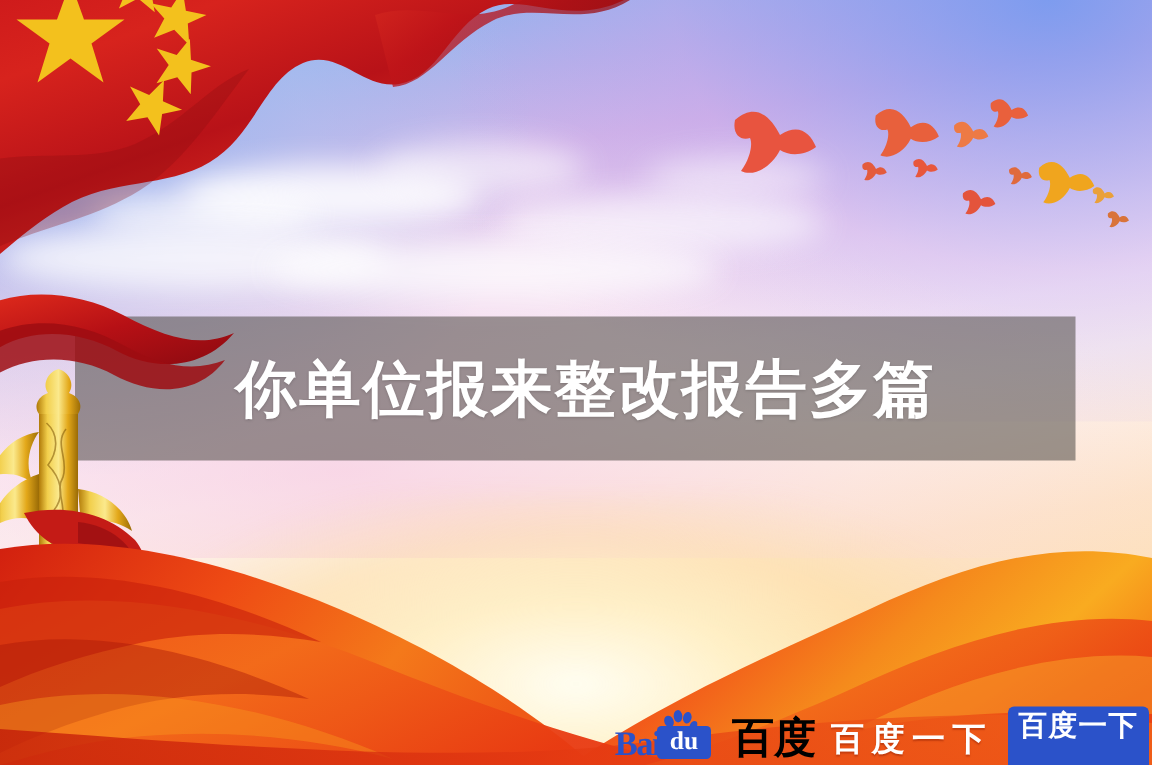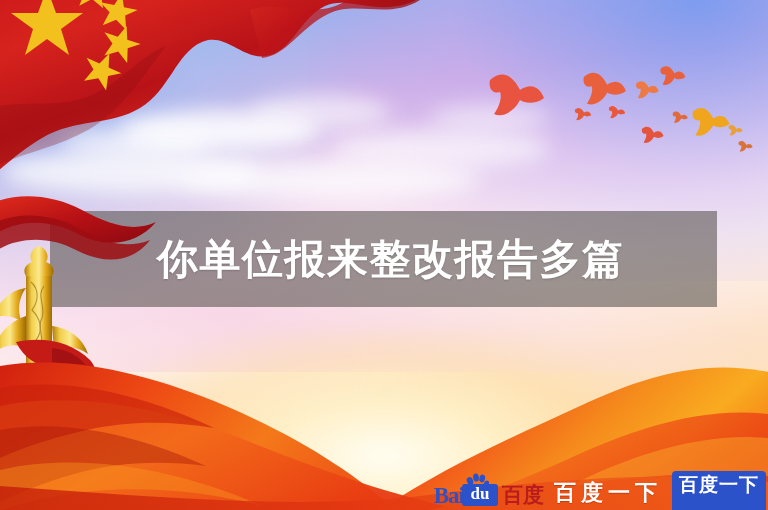--- a/index.html
+++ b/index.html
@@ -112,22 +112,22 @@
     font-size:23px;font-weight:700;color:#2b52c9;letter-spacing:-1px;
     line-height:.92;font-family:"Liberation Serif","DejaVu Serif",serif;
   }
   .bd-du-box{
     position:relative;width:36px;height:22px;background:#2b52c9;border-radius:3px;
     margin-left:-2px;display:flex;align-items:flex-start;justify-content:center;
   }
   .bd-du{color:#fff;font-size:17px;font-weight:700;line-height:1.15;font-family:"Liberation Serif","DejaVu Serif",serif;}
   .paw{position:absolute;left:3px;top:-12px;width:24px;height:16px;}
   .bd-cn{
-    font-size:21px;font-weight:700;color:#b91c1c;letter-spacing:0px;
-    margin-left:4px;line-height:1;
+    font-size:28px;font-weight:700;color:#000000;letter-spacing:0px;
+    margin-left:14px;line-height:1;
     font-family:"DejaVu Sans","Liberation Sans",sans-serif;
   }
   .wm-brand{
     color:#ffffff;font-size:22px;font-weight:700;letter-spacing:5px;
     font-family:"Liberation Serif","DejaVu Serif",serif;
     text-shadow:0 1px 1px rgba(120,20,0,.35);
     line-height:1;
   }
   .wm-btn{
     background:#2b52c9;color:#fff;

